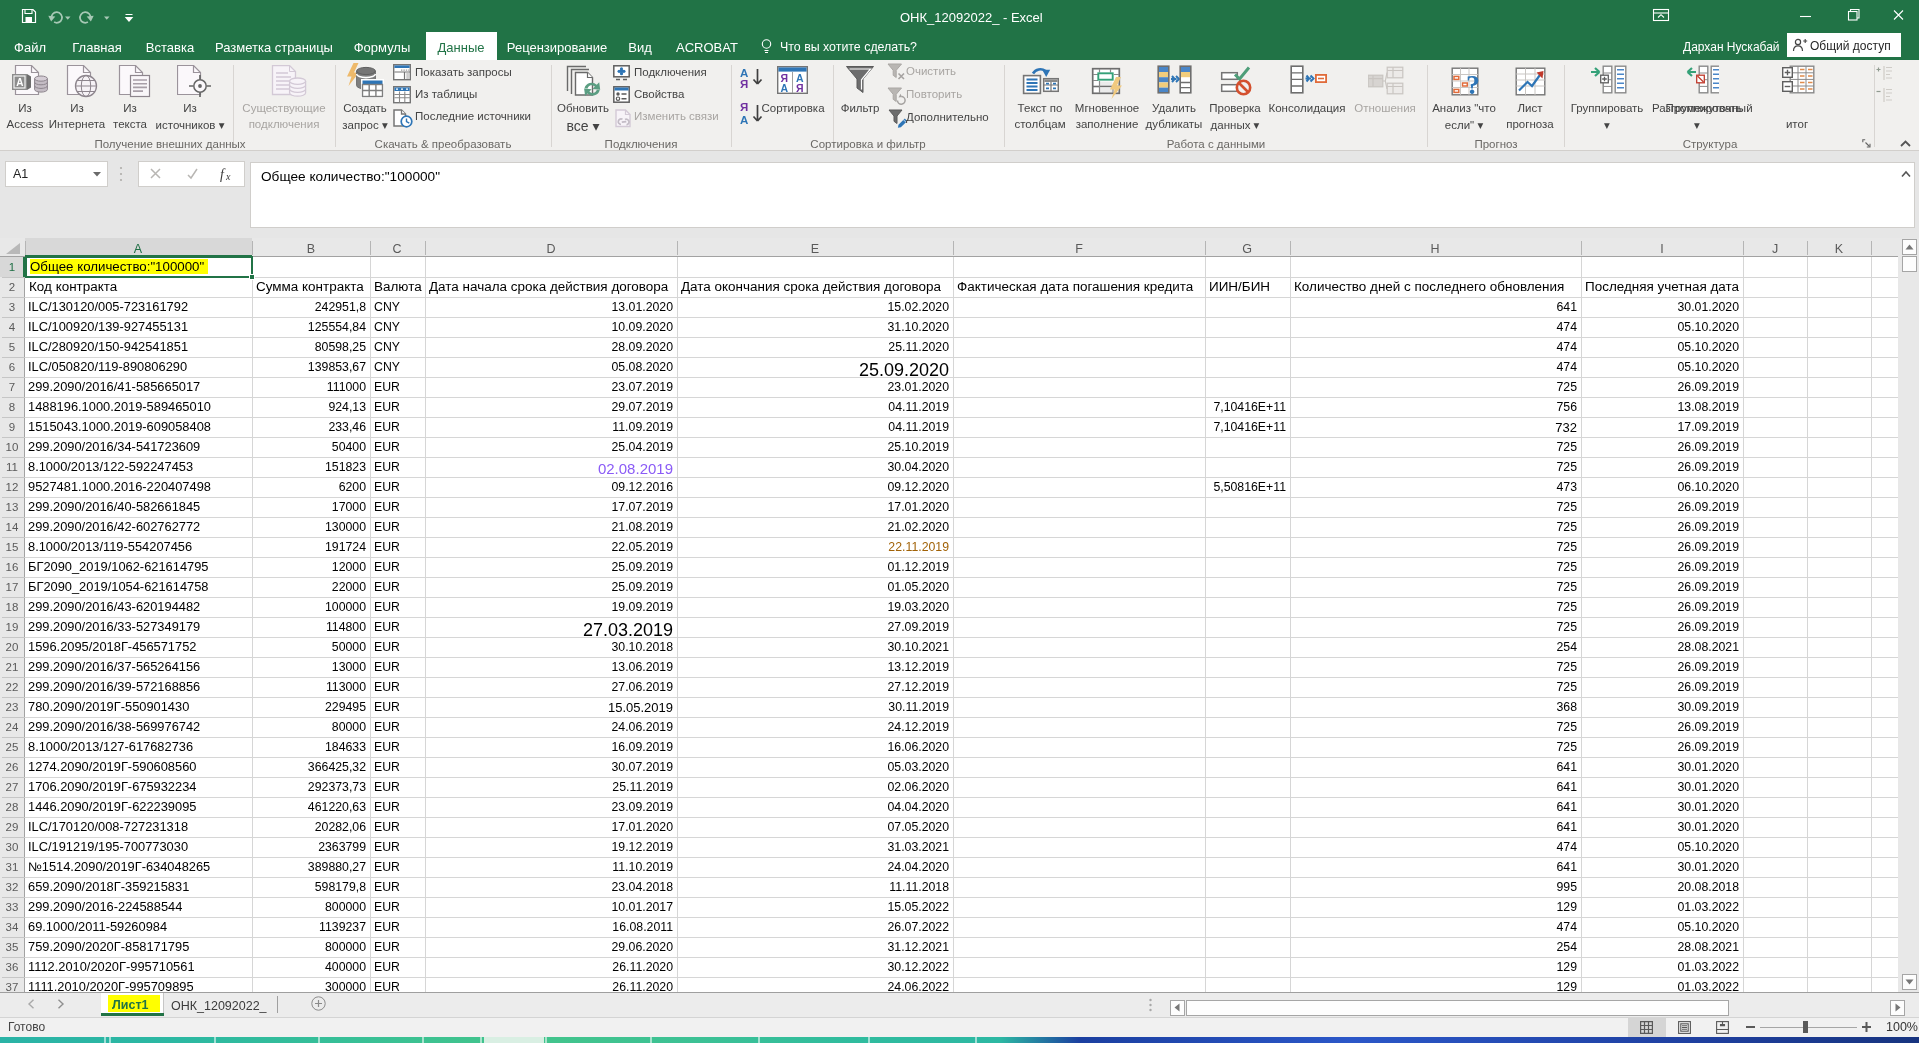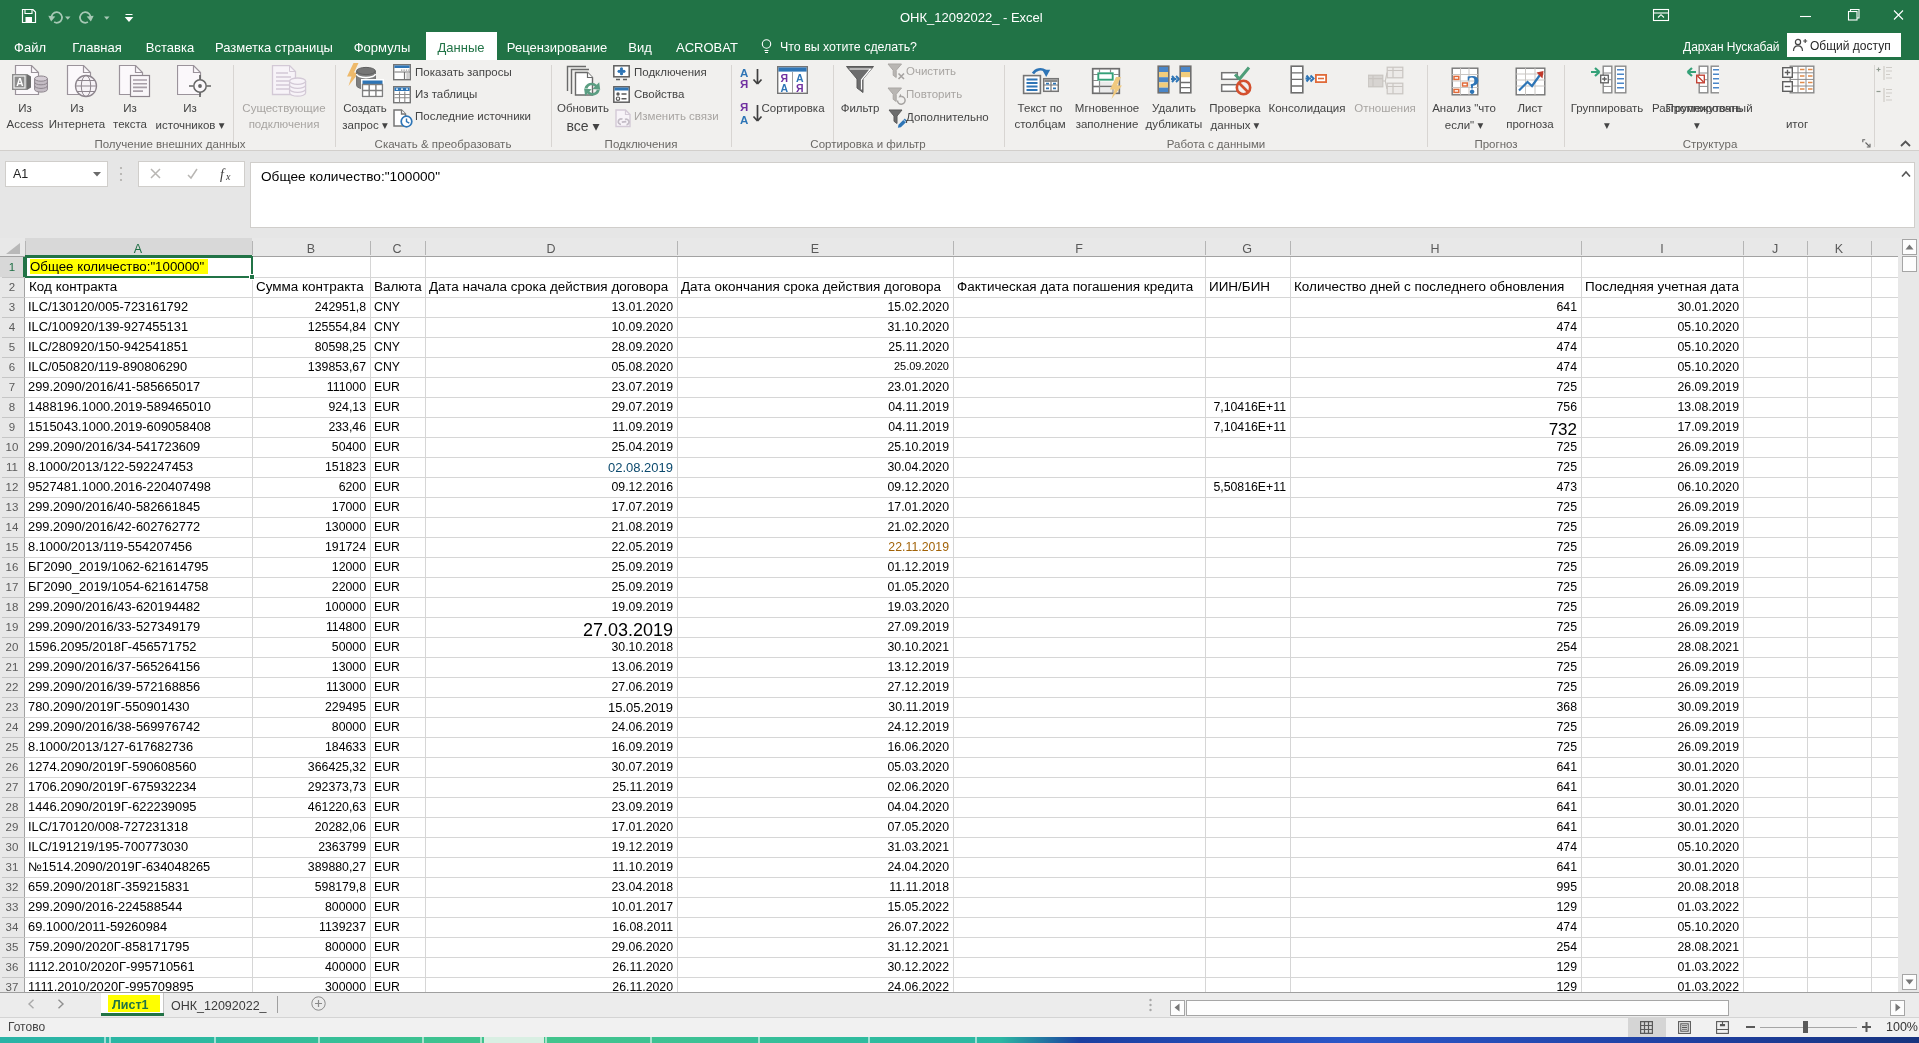--- a/index.html
+++ b/index.html
@@ -620,21 +620,21 @@
 <div class="txt" style="left:366px;top:340px;transform:translateX(-100%);font-size:12.3px;color:#000">80598,25</div>
 <div class="txt" style="left:374px;top:340px;font-size:12.3px;color:#000">CNY</div>
 <div class="txt" style="left:673px;top:340px;transform:translateX(-100%);font-size:12.3px;color:#000">28.09.2020</div>
 <div class="txt" style="left:949px;top:340px;transform:translateX(-100%);font-size:12.3px;color:#000">25.11.2020</div>
 <div class="txt" style="left:1577px;top:340px;transform:translateX(-100%);font-size:12.3px;color:#000">474</div>
 <div class="txt" style="left:1739px;top:340px;transform:translateX(-100%);font-size:12.3px;color:#000">05.10.2020</div>
 <div class="txt" style="left:28px;top:360px;font-size:12.3px;color:#000;transform:scaleX(1.045);transform-origin:0 50%">ILC/050820/119-890806290</div>
 <div class="txt" style="left:366px;top:360px;transform:translateX(-100%);font-size:12.3px;color:#000">139853,67</div>
 <div class="txt" style="left:374px;top:360px;font-size:12.3px;color:#000">CNY</div>
 <div class="txt" style="left:673px;top:360px;transform:translateX(-100%);font-size:12.3px;color:#000">05.08.2020</div>
-<div class="txt" style="left:949px;top:360px;transform:translateX(-100%);font-size:11px;color:#000">25.09.2020</div>
+<div class="txt" style="left:949px;top:360px;transform:translateX(-100%);font-size:18px;color:#000">25.09.2020</div>
 <div class="txt" style="left:1577px;top:360px;transform:translateX(-100%);font-size:12.3px;color:#000">474</div>
 <div class="txt" style="left:1739px;top:360px;transform:translateX(-100%);font-size:12.3px;color:#000">05.10.2020</div>
 <div class="txt" style="left:28px;top:380px;font-size:12.3px;color:#000;transform:scaleX(1.045);transform-origin:0 50%">299.2090/2016/41-585665017</div>
 <div class="txt" style="left:366px;top:380px;transform:translateX(-100%);font-size:12.3px;color:#000">111000</div>
 <div class="txt" style="left:374px;top:380px;font-size:12.3px;color:#000">EUR</div>
 <div class="txt" style="left:673px;top:380px;transform:translateX(-100%);font-size:12.3px;color:#000">23.07.2019</div>
 <div class="txt" style="left:949px;top:380px;transform:translateX(-100%);font-size:12.3px;color:#000">23.01.2020</div>
 <div class="txt" style="left:1577px;top:380px;transform:translateX(-100%);font-size:12.3px;color:#000">725</div>
 <div class="txt" style="left:1739px;top:380px;transform:translateX(-100%);font-size:12.3px;color:#000">26.09.2019</div>
 <div class="txt" style="left:28px;top:400px;font-size:12.3px;color:#000;transform:scaleX(1.045);transform-origin:0 50%">1488196.1000.2019-589465010</div>
@@ -644,33 +644,33 @@
 <div class="txt" style="left:949px;top:400px;transform:translateX(-100%);font-size:12.3px;color:#000">04.11.2019</div>
 <div class="txt" style="left:1286px;top:400px;transform:translateX(-100%);font-size:12.3px;color:#000">7,10416E+11</div>
 <div class="txt" style="left:1577px;top:400px;transform:translateX(-100%);font-size:12.3px;color:#000">756</div>
 <div class="txt" style="left:1739px;top:400px;transform:translateX(-100%);font-size:12.3px;color:#000">13.08.2019</div>
 <div class="txt" style="left:28px;top:420px;font-size:12.3px;color:#000;transform:scaleX(1.045);transform-origin:0 50%">1515043.1000.2019-609058408</div>
 <div class="txt" style="left:366px;top:420px;transform:translateX(-100%);font-size:12.3px;color:#000">233,46</div>
 <div class="txt" style="left:374px;top:420px;font-size:12.3px;color:#000">EUR</div>
 <div class="txt" style="left:673px;top:420px;transform:translateX(-100%);font-size:12.3px;color:#000">11.09.2019</div>
 <div class="txt" style="left:949px;top:420px;transform:translateX(-100%);font-size:12.3px;color:#000">04.11.2019</div>
 <div class="txt" style="left:1286px;top:420px;transform:translateX(-100%);font-size:12.3px;color:#000">7,10416E+11</div>
-<div class="txt" style="left:1577px;top:420px;transform:translateX(-100%);font-size:17px;color:#000">732</div>
+<div class="txt" style="left:1577px;top:420px;transform:translateX(-100%);font-size:13px;color:#000">732</div>
 <div class="txt" style="left:1739px;top:420px;transform:translateX(-100%);font-size:12.3px;color:#000">17.09.2019</div>
 <div class="txt" style="left:28px;top:440px;font-size:12.3px;color:#000;transform:scaleX(1.045);transform-origin:0 50%">299.2090/2016/34-541723609</div>
 <div class="txt" style="left:366px;top:440px;transform:translateX(-100%);font-size:12.3px;color:#000">50400</div>
 <div class="txt" style="left:374px;top:440px;font-size:12.3px;color:#000">EUR</div>
 <div class="txt" style="left:673px;top:440px;transform:translateX(-100%);font-size:12.3px;color:#000">25.04.2019</div>
 <div class="txt" style="left:949px;top:440px;transform:translateX(-100%);font-size:12.3px;color:#000">25.10.2019</div>
 <div class="txt" style="left:1577px;top:440px;transform:translateX(-100%);font-size:12.3px;color:#000">725</div>
 <div class="txt" style="left:1739px;top:440px;transform:translateX(-100%);font-size:12.3px;color:#000">26.09.2019</div>
 <div class="txt" style="left:28px;top:460px;font-size:12.3px;color:#000;transform:scaleX(1.045);transform-origin:0 50%">8.1000/2013/122-592247453</div>
 <div class="txt" style="left:366px;top:460px;transform:translateX(-100%);font-size:12.3px;color:#000">151823</div>
 <div class="txt" style="left:374px;top:460px;font-size:12.3px;color:#000">EUR</div>
-<div class="txt" style="left:673px;top:460px;transform:translateX(-100%);font-size:13px;color:#0c4a6e">02.08.2019</div>
+<div class="txt" style="left:673px;top:460px;transform:translateX(-100%);font-size:15px;color:#8b5cf6">02.08.2019</div>
 <div class="txt" style="left:949px;top:460px;transform:translateX(-100%);font-size:12.3px;color:#000">30.04.2020</div>
 <div class="txt" style="left:1577px;top:460px;transform:translateX(-100%);font-size:12.3px;color:#000">725</div>
 <div class="txt" style="left:1739px;top:460px;transform:translateX(-100%);font-size:12.3px;color:#000">26.09.2019</div>
 <div class="txt" style="left:28px;top:480px;font-size:12.3px;color:#000;transform:scaleX(1.045);transform-origin:0 50%">9527481.1000.2016-220407498</div>
 <div class="txt" style="left:366px;top:480px;transform:translateX(-100%);font-size:12.3px;color:#000">6200</div>
 <div class="txt" style="left:374px;top:480px;font-size:12.3px;color:#000">EUR</div>
 <div class="txt" style="left:673px;top:480px;transform:translateX(-100%);font-size:12.3px;color:#000">09.12.2016</div>
 <div class="txt" style="left:949px;top:480px;transform:translateX(-100%);font-size:12.3px;color:#000">09.12.2020</div>
 <div class="txt" style="left:1286px;top:480px;transform:translateX(-100%);font-size:12.3px;color:#000">5,50816E+11</div>
 <div class="txt" style="left:1577px;top:480px;transform:translateX(-100%);font-size:12.3px;color:#000">473</div>

